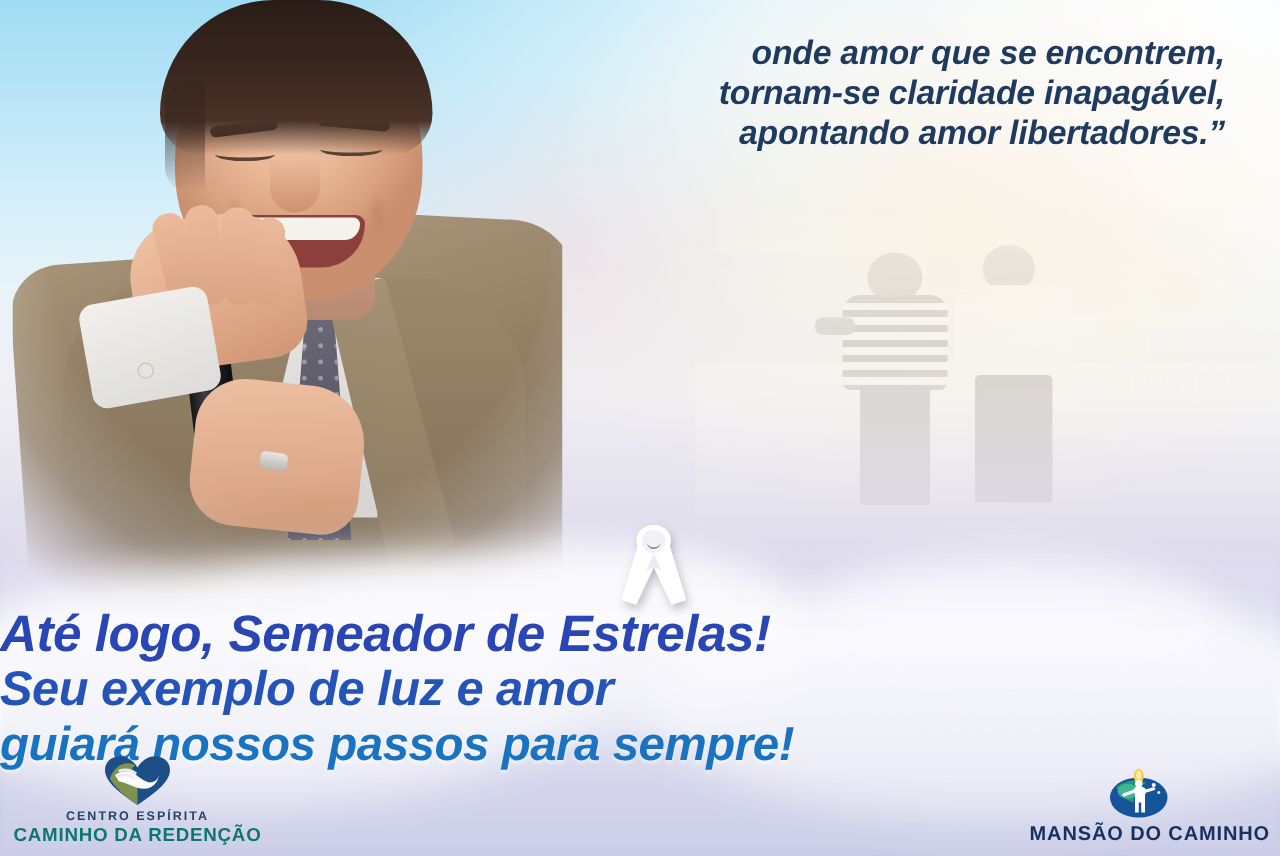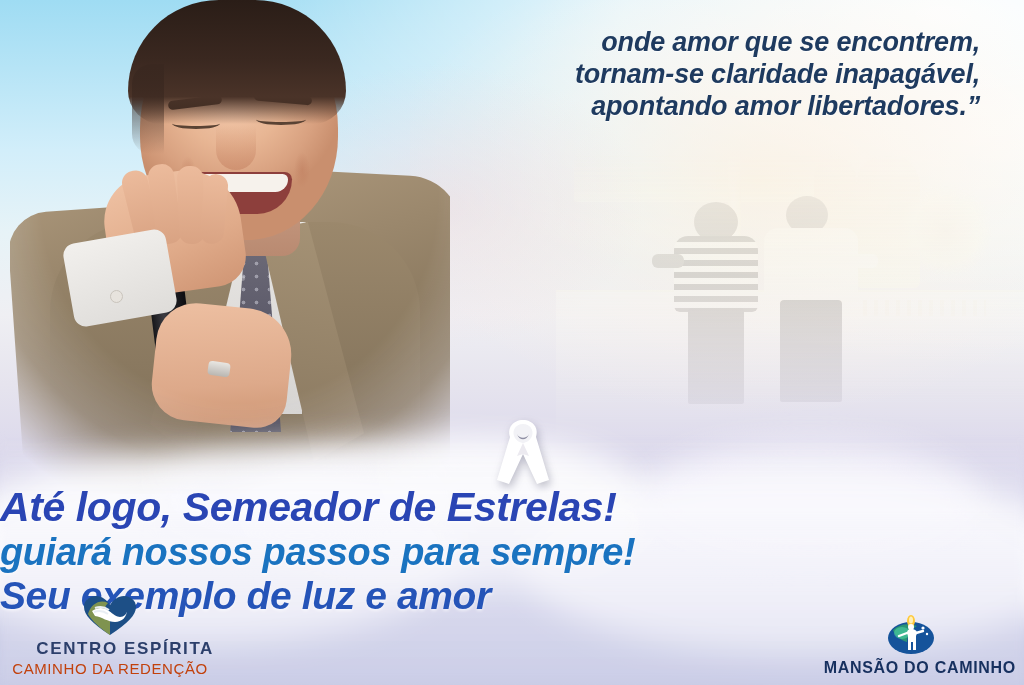--- a/index.html
+++ b/index.html
@@ -324,26 +324,25 @@
 
   
   .logo-left{
     position:absolute;left:6px;bottom:8px;width:208px;text-align:center;
   }
   .logo-right{
     position:absolute;right:8px;bottom:8px;width:210px;text-align:right;
   }
   .logo-mark{height:42px;display:flex;align-items:flex-end;justify-content:center;}
   .logo-t1{
-    font-size:17px;font-weight:bold;letter-spacing:1.6px;color:#2c3f6b;
+    font-size:10px;font-weight:bold;letter-spacing:1.6px;color:#2c3f6b;
     margin-top:2px;
-    text-align:right;
   }
   .logo-t2{
-    font-size:15px;font-weight:normal;letter-spacing:.6px;color:#c2410c;
+    font-size:15px;font-weight:bold;letter-spacing:.6px;color:#0f766e;
     margin-top:1px;
   }
   .logo-single{
     font-size:16px;font-weight:bold;letter-spacing:.7px;color:#17305f;margin-top:3px;
   }
 </style>
 </head>
 <body>
 
 <div class="poster">
@@ -439,22 +438,22 @@
     <svg width="72" height="78" viewBox="0 0 72 78" aria-hidden="true">
       <path d="M36 10 C26 10 20 18 23 27 L10 70 L22 74 L36 44 L50 74 L62 70 L49 27 C52 18 46 10 36 10 Z" fill="#ffffff"></path>
       <path d="M36 14 C29 14 25 20 27 26 C29 31 34 33 36 33 C38 33 43 31 45 26 C47 20 43 14 36 14 Z" fill="#f2f2f6"></path>
       <path d="M30 24 C32 29 40 29 42 24 C40 31 32 31 30 24 Z" fill="#8f8fa4"></path>
       <path d="M36 33 L30 46 L36 44 L42 46 Z" fill="#eceaf0"></path>
     </svg>
   </div>
 
   <div class="headline">
     <div class="hl hl1">Até logo, Semeador de Estrelas!</div>
+    <div class="hl hl2">Seu exemplo de luz e amor</div>
     <div class="hl hl3">guiará nossos passos para sempre!</div>
-    <div class="hl hl2">Seu exemplo de luz e amor</div>
   </div>
 
   <div class="logo-left">
     <div class="logo-mark">
       <svg width="56" height="42" viewBox="0 0 56 42" aria-hidden="true">
         <path d="M28 40 C10 28 2 20 2 12 C2 5 8 1 14 1 C20 1 25 5 28 10 C31 5 36 1 42 1 C48 1 54 5 54 12 C54 20 46 28 28 40 Z" fill="#1d4f86"></path>
         <path d="M28 40 C18 33 10 26 6 19 C9 9 18 4 26 8 C20 14 22 22 28 26 Z" fill="#8b9a4a" opacity=".9"></path>
         <path d="M10 16 C16 12 22 12 27 16 C31 19 35 22 38 22 C42 22 45 19 45 15 C45 22 40 27 33 27 C26 27 20 22 13 21 Z" fill="#ffffff"></path>
         <path d="M13 13 C18 11 23 12 27 15" stroke="#e9eef4" stroke-width="2" fill="none"></path>
         <path d="M12 17 C17 15 22 16 26 19" stroke="#e9eef4" stroke-width="2" fill="none"></path>

